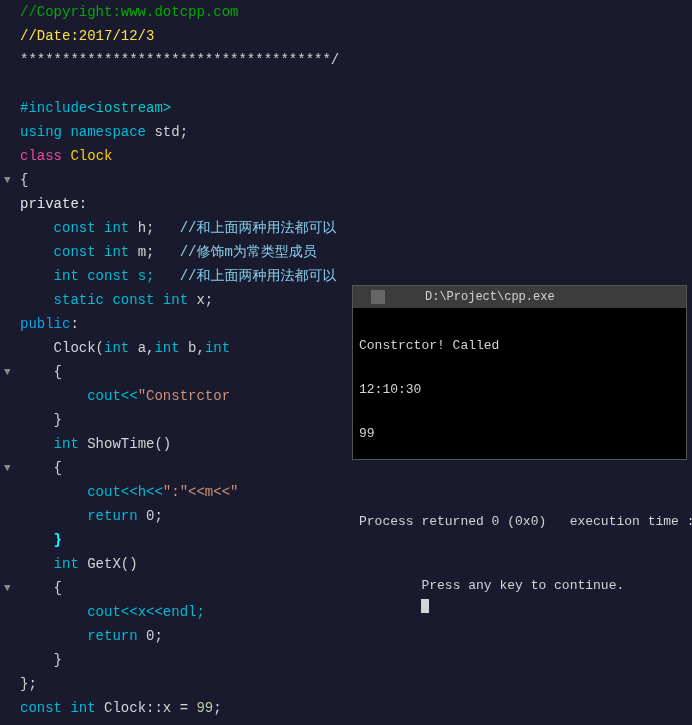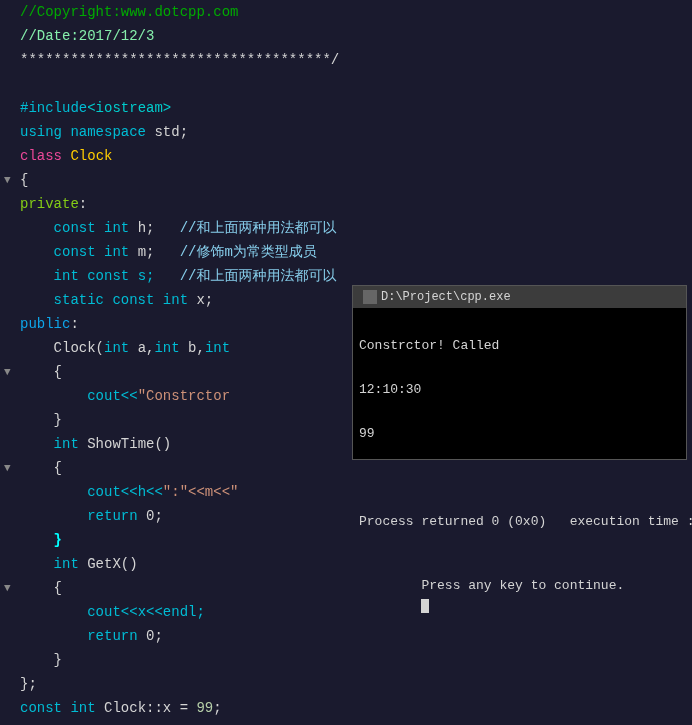--- a/index.html
+++ b/index.html
@@ -50,21 +50,22 @@
       background-color: #000000;
       border: 1px solid #555;
       z-index: 10;
     }
 
     .terminal-titlebar {
       background-color: #3c3c3c;
       height: 22px;
       display: flex;
       align-items: center;
-      padding-left: 10px;
+      padding-left: 18px;
+      gap: 36px;
     }
 
     .terminal-icon {
       width: 14px;
       height: 14px;
       background: #666;
       margin-right: 5px;
       display: inline-block;
     }
 
@@ -100,21 +101,21 @@
 
 <div class="editor-area">
 
   <div class="code-content">
 
     <div class="code-line">
       <span style="color:#00aa00">//Copyright:www.dotcpp.com</span>
     </div>
 
     <div class="code-line">
-      <span style="color:#86efac">//Date:2017/12/3</span>
+      <span style="color:#fde047">//Date:2017/12/3</span>
     </div>
 
     <div class="code-line">
       <span style="color:#d4d4d4">*************************************/</span>
     </div>
 
     <div class="code-line"></div>
 
     <div class="code-line">
       <span style="color:#00bcd4">#include</span><span style="color:#00cccc">&lt;iostream&gt;</span>
@@ -127,21 +128,21 @@
     <div class="code-line">
       <span style="color:#ec4899">class </span><span style="color:#ffcc00">Clock</span>
     </div>
 
     <div class="code-line" style="position:relative;">
       <span style="position:absolute;left:-12px;color:#888;font-size:11px;top:0;line-height:24px;">▼</span>
       <span style="color:#d4d4d4">{</span>
     </div>
 
     <div class="code-line">
-      <span style="color:#84cc16">private</span><span style="color:#d4d4d4">:</span>
+      <span style="color:#e5e5e5">private</span><span style="color:#d4d4d4">:</span>
     </div>
 
     <div class="code-line">
       <span style="color:transparent;user-select:none">    </span><span style="color:#00bcd4">const </span><span style="color:#00bcd4">int </span><span style="color:#d4d4d4">h;</span><span style="color:#87ceeb">   //和上面两种用法都可以</span>
     </div>
 
     <div class="code-line">
       <span style="color:transparent;user-select:none">    </span><span style="color:#00bcd4">const </span><span style="color:#00bcd4">int </span><span style="color:#d4d4d4">m;</span><span style="color:#87ceeb">   //修饰m为常类型成员</span>
     </div>
 

